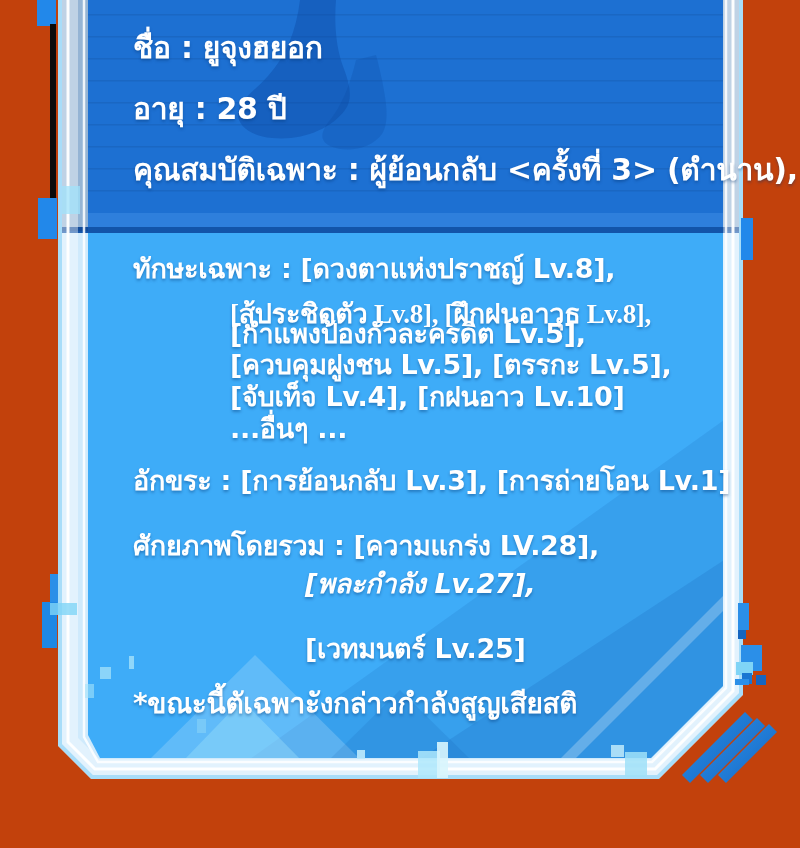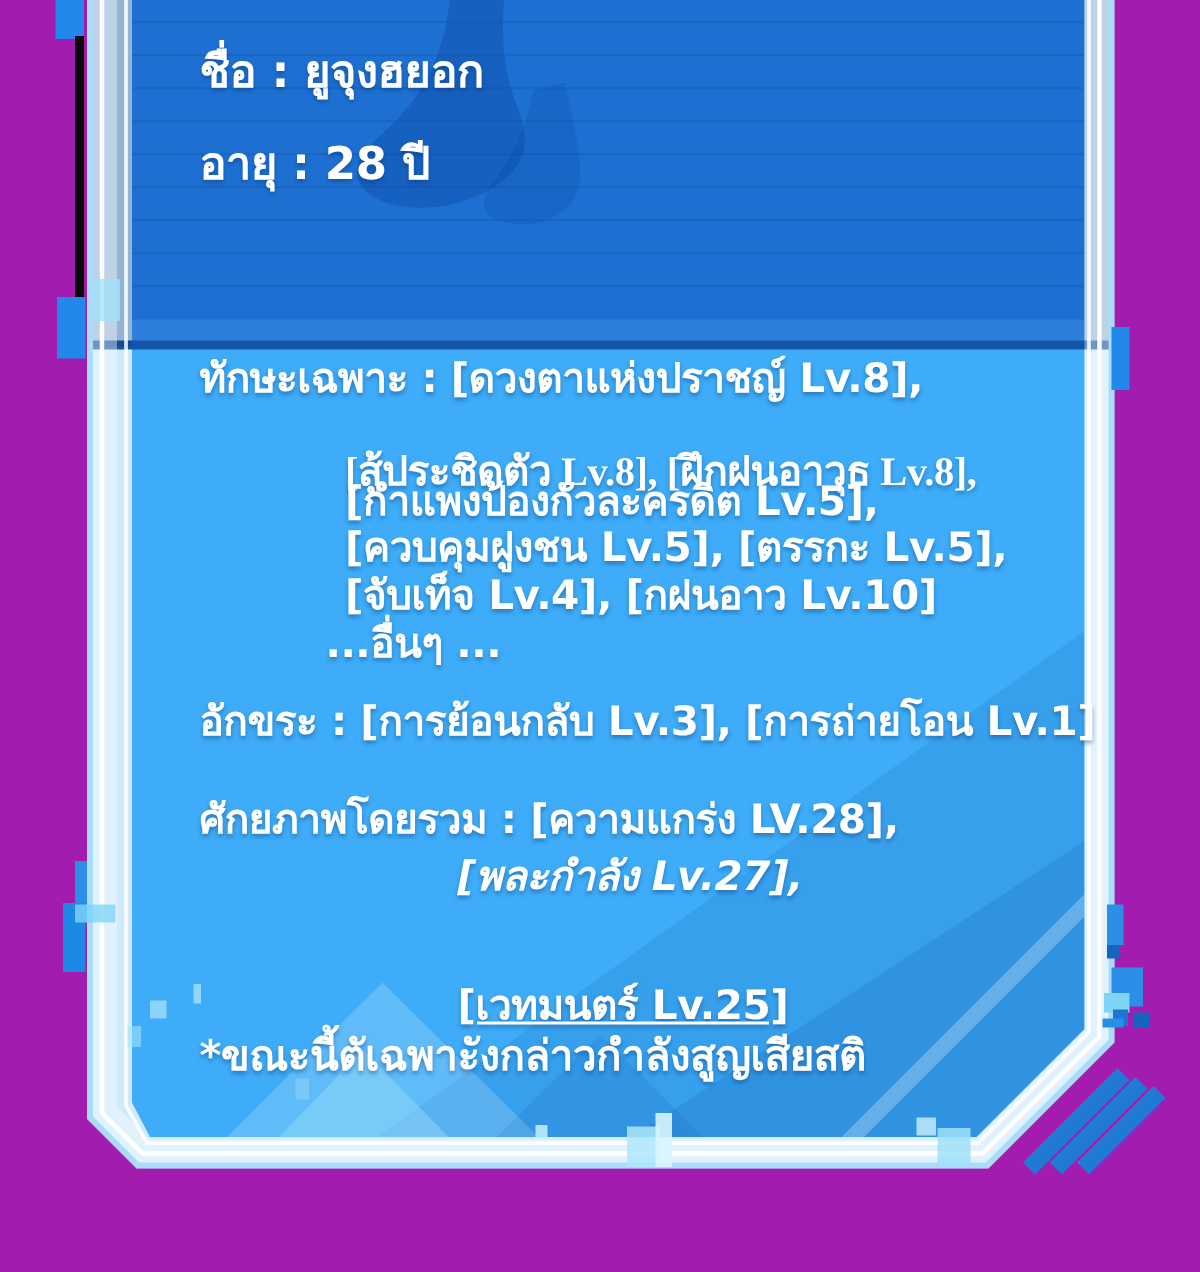--- a/index.html
+++ b/index.html
@@ -1,45 +1,45 @@
 <!DOCTYPE html>
 <html><head>
 <meta charset="utf-8">
 <style>
   html,body{margin:0;padding:0;background:#ffffff;}
   #stage{
     position:relative;width:800px;height:848px;overflow:hidden;
-    background:#a21caf;
+    background:#c2410c;
     font-family:"DejaVu Sans","Liberation Sans",sans-serif;
   }
   #frame-svg{position:absolute;left:0;top:0;width:800px;height:848px;}
   .txt{
     position:absolute;color:#ffffff;font-weight:700;white-space:nowrap;
     text-shadow:0 2px 3px rgba(0,50,110,0.40);letter-spacing:-0.3px;
   }
   .hdr{font-size:30px;}
   .body-line{font-size:27px;}
   .footnote{font-size:28px;font-weight:800;}
   
   #name-line{left:133px;top:24px;}
   #age-line{left:133px;top:85px;}
   #attr-line1{left:133px;top:146px;}
   #attr-line2{left:292px;top:181px;}
   
-  #skills-line1{left:133px;top:230px;}
+  #skills-line1{left:133px;top:247px;}
   #skills-l0{left:230px;top:292px;font-family:Liberation Serif, serif;}
   #skills-l1{left:230px;top:312px;}
   #skills-l2{left:230px;top:343px;}
   #skills-l3{left:230px;top:375px;}
-  #skills-l4{left:217px;top:407px;text-align:right;}
+  #skills-l4{left:230px;top:407px;text-align:right;}
   #character-line{left:133px;top:459px;}
   #overall-line1{left:133px;top:524px;}
   #overall-l0{left:305px;top:562px;font-style:italic;}
   #overall-l1{left:305px;top:595px;}
-  #overall-l2{left:305px;top:648px;text-decoration:underline;}
+  #overall-l2{left:305px;top:627px;}
   #footnote-line{left:133px;top:681px;}
 </style>
 </head>
 <body>
 
 <div id="stage">
 
   <svg id="frame-svg" viewBox="0 0 800 848">
     <defs>
       <clipPath id="clip-interior">
@@ -145,20 +145,21 @@
 
     <g fill="url(#hazard-grad)">
       <polygon points="682,775 745,712 753,720 690,783"></polygon>
       <polygon points="700,775 757,718 765,726 708,783"></polygon>
       <polygon points="718,775 769,724 777,732 726,783"></polygon>
     </g>
   </svg>
 
   <div class="txt hdr" id="name-line">ชื่อ : ยูจุงฮยอก</div>
   <div class="txt hdr" id="age-line">อายุ : 28 ปี</div>
+  <div class="txt hdr" id="attr-line1">คุณสมบัติเฉพาะ : ผู้ย้อนกลับ &lt;ครั้งที่ 3&gt; (ตำนาน),</div>
 
   <div class="txt body-line" id="skills-line1">ทักษะเฉพาะ : [ดวงตาแห่งปราชญ์ Lv.8],</div>
   <div class="txt body-line" id="skills-l0">[สู้ประชิดตัว Lv.8], [ฝึกฝนอาวุธ Lv.8],</div>
   <div class="txt body-line" id="skills-l1">[กำแพงป้องกัวละครดิต Lv.5],</div>
   <div class="txt body-line" id="skills-l2">[ควบคุมฝูงชน Lv.5], [ตรรกะ Lv.5],</div>
   <div class="txt body-line" id="skills-l3">[จับเท็จ Lv.4], [กฝนอาว Lv.10]</div>
   <div class="txt body-line" id="skills-l4">...อื่นๆ ...</div>
 
   <div class="txt body-line" id="character-line">อักขระ : [การย้อนกลับ Lv.3], [การถ่ายโอน Lv.1]</div>
 

